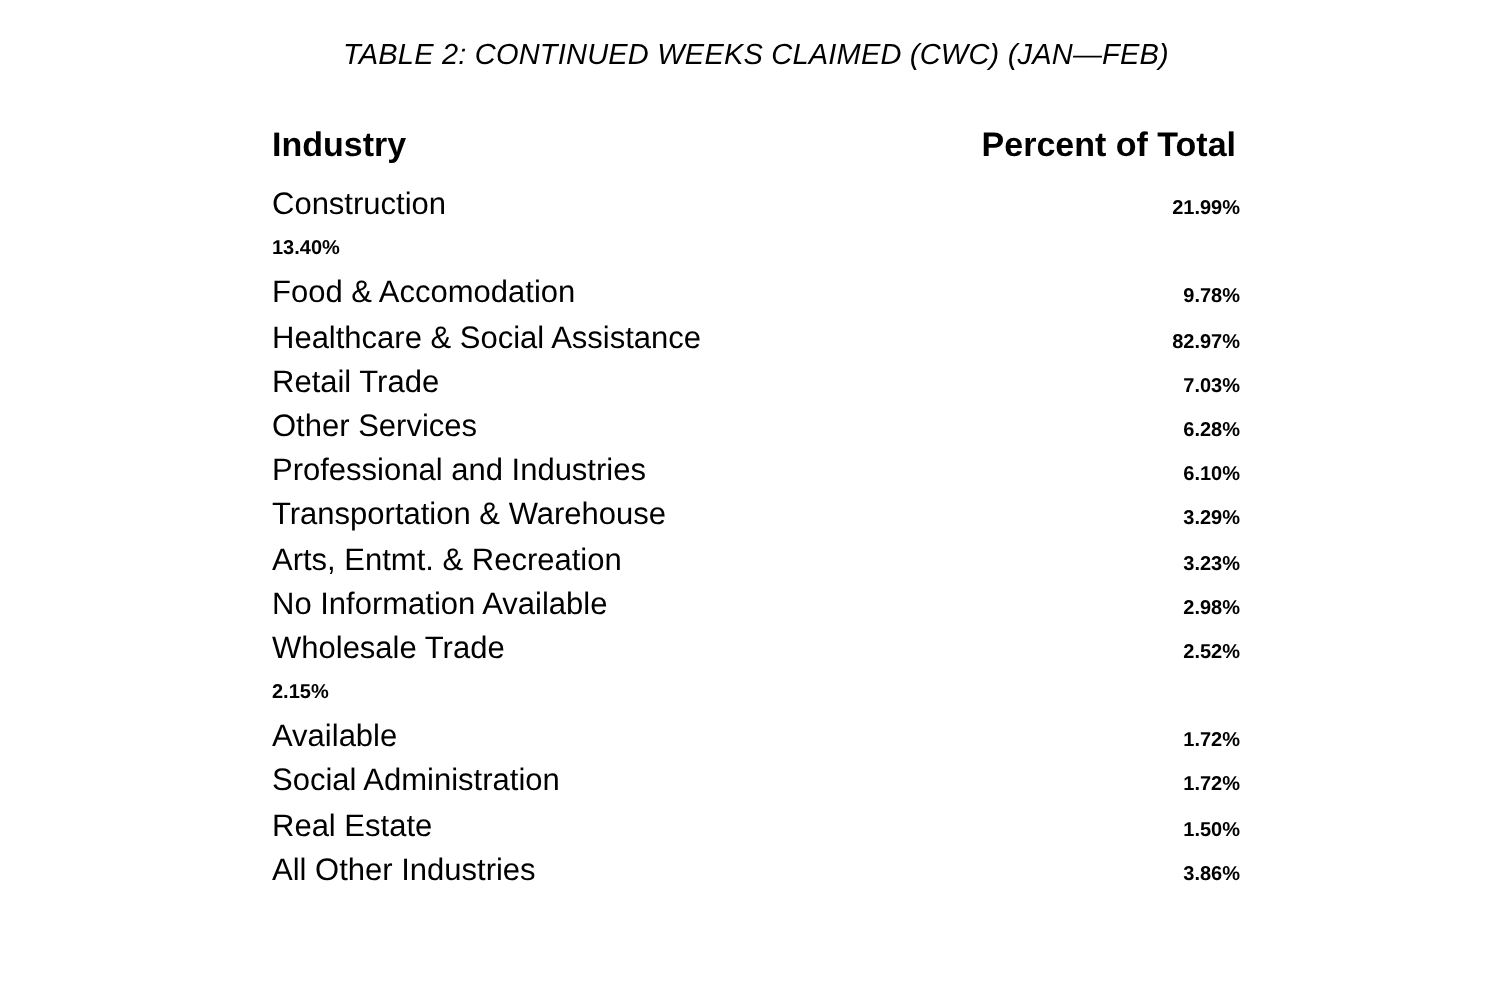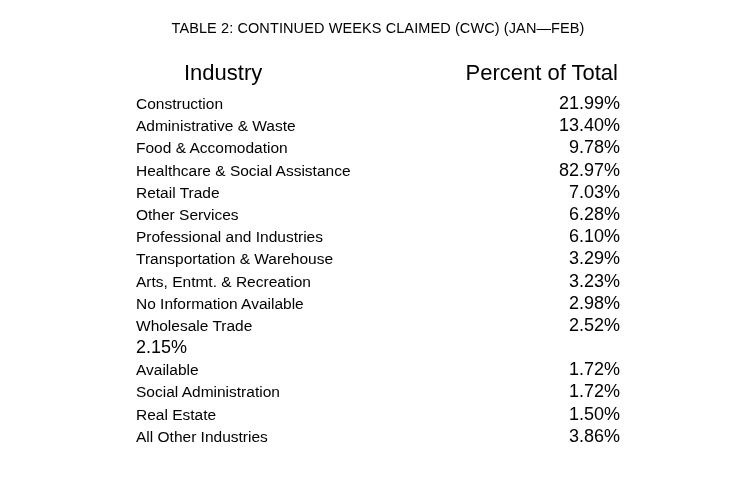--- a/index.html
+++ b/index.html
@@ -21,55 +21,56 @@
     box-sizing: border-box;
   }
   .table-caption {
     position: absolute;
     top: 20px;
     left: 0;
     width: 756px;
     text-align: center;
     font-size: 14.5px;
     letter-spacing: 0.1px;
+    font-style: italic;
   }
   .table-block {
     position: absolute;
     top: 58px;
     left: 136px;
     width: 484px;
   }
   .row {
     display: flex;
     justify-content: space-between;
     align-items: baseline;
     height: 22.2px;
     line-height: 22.2px;
   }
   .header-row {
-    font-weight: normal;
-    font-size: 22px;
+    font-weight: bold;
+    font-size: 17px;
     height: 30px;
     line-height: 30px;
     margin-bottom: 4px;
-    margin-left: 48px;
   }
   .col-industry {
     text-align: left;
     white-space: nowrap;
   }
   .col-percent {
     text-align: center;
     white-space: nowrap;
   }
   .data-row .col-industry {
     font-size: 15.5px;
   }
   .data-row .col-percent {
-    font-size: 18px;
+    font-size: 10px;
+    font-weight: bold;
   }
   .header-row .col-percent {
     padding-right: 2px;
   }
 </style>
 </head>
 <body>
 
 <div class="page">
 
@@ -81,21 +82,20 @@
       <span class="col-industry">Industry</span>
       <span class="col-percent">Percent of Total</span>
     </div>
 
     <div id="table-body">
         <div class="row data-row">
           <span class="col-industry">Construction</span>
           <span class="col-percent">21.99%</span>
         </div>
         <div class="row data-row">
-          <span class="col-industry">Administrative &amp; Waste</span>
           <span class="col-percent">13.40%</span>
         </div>
         <div class="row data-row">
           <span class="col-industry">Food &amp; Accomodation</span>
           <span class="col-percent">9.78%</span>
         </div>
         <div class="row data-row">
           <span class="col-industry">Healthcare &amp; Social Assistance</span>
           <span class="col-percent">82.97%</span>
         </div>

